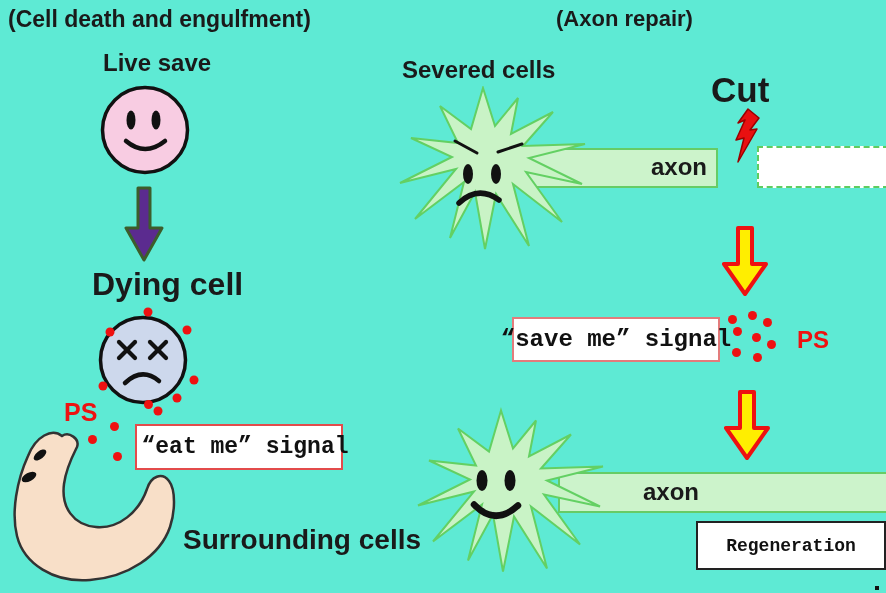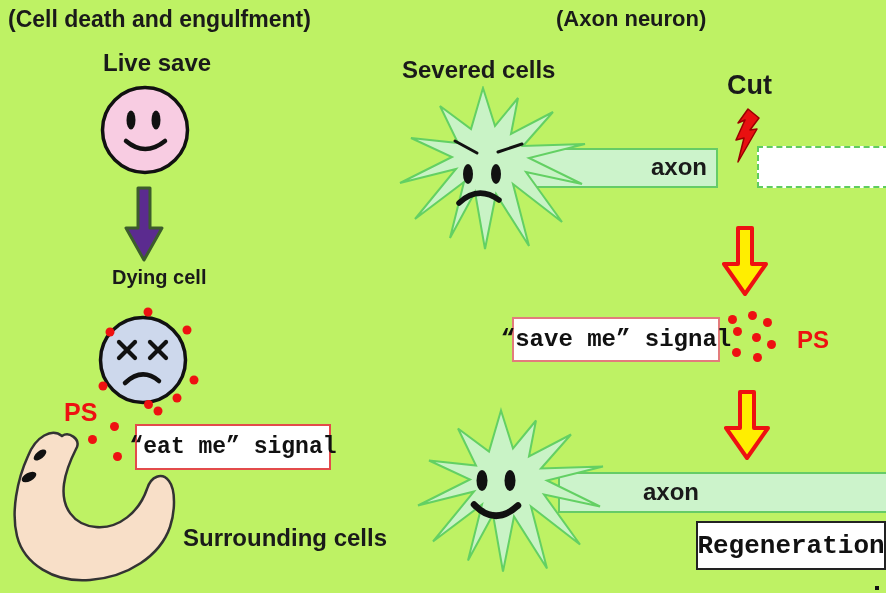--- a/index.html
+++ b/index.html
@@ -1,30 +1,30 @@
 <!DOCTYPE html>
 <html><head>
 <meta charset="utf-8">
 <style>
   html,body{margin:0;padding:0;background:#ffffff;}
   #canvas{
-    position:relative;width:886px;height:593px;background:#bef264;
+    position:relative;width:886px;height:593px;background:#5eead4;
     overflow:hidden;font-family:"Liberation Sans",sans-serif;color:#1a1a1a;
   }
   .abs{position:absolute;}
   .lbl{font-weight:bold;color:#1a1a1a;white-space:nowrap;}
   .red{color:#ee1111;}
   .panel-title{font-size:23px;font-weight:bold;}
   .signal-box{
     position:absolute;background:#ffffff;display:flex;align-items:center;justify-content:center;
     font-weight:bold;font-size:23px;color:#111;white-space:nowrap;font-family:Liberation Mono, monospace;
   }
-  .eat-box{border:2px solid #e34b4b;}
+  .eat-box{border:2px solid #e34b4b;padding-left:12px;}
   .save-box{border:2px solid #e37c7c;font-size:24px;}
-  .regen-box{border:2.5px solid #222;font-size:26px;}
+  .regen-box{border:2.5px solid #222;font-size:18px;}
   .axon-rect{
     position:absolute;background:#ccf3cb;border:2px solid #66cc66;box-sizing:border-box;
   }
   .axon-cut{
     position:absolute;background:#ffffff;border:2px dashed #5fcc5f;box-sizing:border-box;
   }
   .ps-dot{position:absolute;width:9px;height:9px;border-radius:50%;background:#ee1111;}
   .stray{position:absolute;width:4px;height:4px;background:#111;}
 </style>
 </head>
@@ -40,21 +40,21 @@
     <circle cx="47" cy="47" r="42.5" fill="#f8cce2" stroke="#111" stroke-width="3.5"></circle>
     <ellipse cx="33" cy="37" rx="4.5" ry="9.5" fill="#111"></ellipse>
     <ellipse cx="58" cy="37" rx="4.5" ry="9.5" fill="#111"></ellipse>
     <path d="M28 58 Q47 74 67 58" fill="none" stroke="#111" stroke-width="4.5" stroke-linecap="round"></path>
   </svg>
 
   <svg class="abs" style="left:124px;top:186px;" width="40" height="78" viewBox="0 0 40 78">
     <polygon points="14,2 26,2 26,42 38,42 20,74 2,42 14,42" fill="#5b2b8f" stroke="#3c5d2b" stroke-width="3" stroke-linejoin="round"></polygon>
   </svg>
 
-  <div class="abs lbl" style="left:92px;top:266px;font-size:20px;margin-left:20px;">Dying cell</div>
+  <div class="abs lbl" style="left:92px;top:266px;font-size:32px;">Dying cell</div>
 
   <svg class="abs" style="left:89px;top:306px;" width="112" height="112" viewBox="0 0 112 112">
     <circle cx="54" cy="54" r="42.5" fill="#cdd8ec" stroke="#111" stroke-width="3.5"></circle>
     <g stroke="#111" stroke-width="4.2" stroke-linecap="round">
       <line x1="30" y1="36" x2="46" y2="52"></line>
         <line x1="46" y1="36" x2="30" y2="52"></line>
       <line x1="61" y1="36" x2="77" y2="52"></line>
         <line x1="77" y1="36" x2="61" y2="52"></line>
     </g>
     <path d="M36 77 Q53 61 70 75" fill="none" stroke="#111" stroke-width="4.5" stroke-linecap="round"></path>
@@ -79,43 +79,43 @@
   <div class="signal-box eat-box" style="left:135px;top:424px;width:192px;height:42px;">“eat me” signal</div>
 
   <svg class="abs" style="left:10px;top:428px;" width="185" height="158" viewBox="0 0 185 158">
     <path d="M52 8 C42 0,26 8,18 28 C7 52,1 84,7 108 C14 136,44 155,80 152
              C118 149,150 128,160 99 C165 84,166 62,159 53 C152 44,141 48,137 61
              C129 84,109 101,86 99 C63 97,51 79,54 56 C56 40,63 27,67 19 C70 11,59 3,52 8 Z" fill="#f8dfc8" stroke="#333" stroke-width="2.5"></path>
     <ellipse cx="30" cy="27" rx="7.5" ry="3.8" fill="#111" transform="rotate(-38 30 27)"></ellipse>
     <ellipse cx="19" cy="49" rx="8" ry="4.2" fill="#111" transform="rotate(-28 19 49)"></ellipse>
   </svg>
 
-  <div class="abs lbl" style="left:183px;top:524px;font-size:24px;">Surrounding cells</div>
+  <div class="abs lbl" style="left:183px;top:524px;font-size:28px;">Surrounding cells</div>
 
-  <div class="abs panel-title" style="left:556px;top:6px;font-size:22px;">(Axon neuron)</div>
+  <div class="abs panel-title" style="left:556px;top:6px;font-size:22px;">(Axon repair)</div>
 
   <div class="abs lbl" style="left:402px;top:56px;font-size:24px;">Severed cells</div>
 
   <div class="axon-rect" style="left:520px;top:148px;width:198px;height:40px;"></div>
   <div class="abs lbl" style="left:648px;top:153px;width:62px;text-align:center;font-size:24px;">axon</div>
 
   <div class="axon-cut" style="left:757px;top:146px;width:132px;height:42px;"></div>
 
   <svg class="abs" style="left:398px;top:86px;" width="190" height="165" viewBox="0 0 190 165">
     <polygon points="85,2 97,40 120,12 113,48 155,26 125,60 187,58 131,72 184,98 128,86 164,136 115,98 131,160 98,108 87,163 77,106 52,152 66,96 17,133 58,83 2,97 54,71 13,52 60,57 42,20 73,43" fill="#c9f3c6" stroke="#63d063" stroke-width="2" stroke-linejoin="miter"></polygon>
     <g stroke="#111" stroke-width="3" stroke-linecap="round">
       <line x1="57" y1="55" x2="79" y2="67"></line>
         <line x1="100" y1="66" x2="124" y2="58"></line>
     </g>
     <ellipse cx="70" cy="88" rx="5" ry="10" fill="#111"></ellipse>
     <ellipse cx="98" cy="88" rx="5" ry="10" fill="#111"></ellipse>
     <path d="M61 117 Q80 99 101 114" fill="none" stroke="#111" stroke-width="5.5" stroke-linecap="round"></path>
   </svg>
 
-  <div class="abs lbl" style="left:711px;top:70px;font-size:27px;margin-left:16px;">Cut</div>
+  <div class="abs lbl" style="left:711px;top:70px;font-size:35px;">Cut</div>
 
   <svg class="abs" style="left:726px;top:108px;" width="36" height="56" viewBox="0 0 36 56">
     <path d="M22 1 L33 10 L24 22 L31 21 L12 54 L18 30 L10 32 L19 12 L12 15 Z" fill="#e81010" stroke="#9a0000" stroke-width="1.5" stroke-linejoin="round"></path>
   </svg>
 
   <svg class="abs" style="left:722px;top:226px;" width="46" height="72" viewBox="0 0 46 72">
     <polygon points="16,2 30,2 30,38 44,38 23,68 2,38 16,38" fill="#ffee00" stroke="#ee1111" stroke-width="4" stroke-linejoin="round"></polygon>
   </svg>
 
   <div class="signal-box save-box" style="left:512px;top:317px;width:204px;height:41px;">“save me” signal</div>

